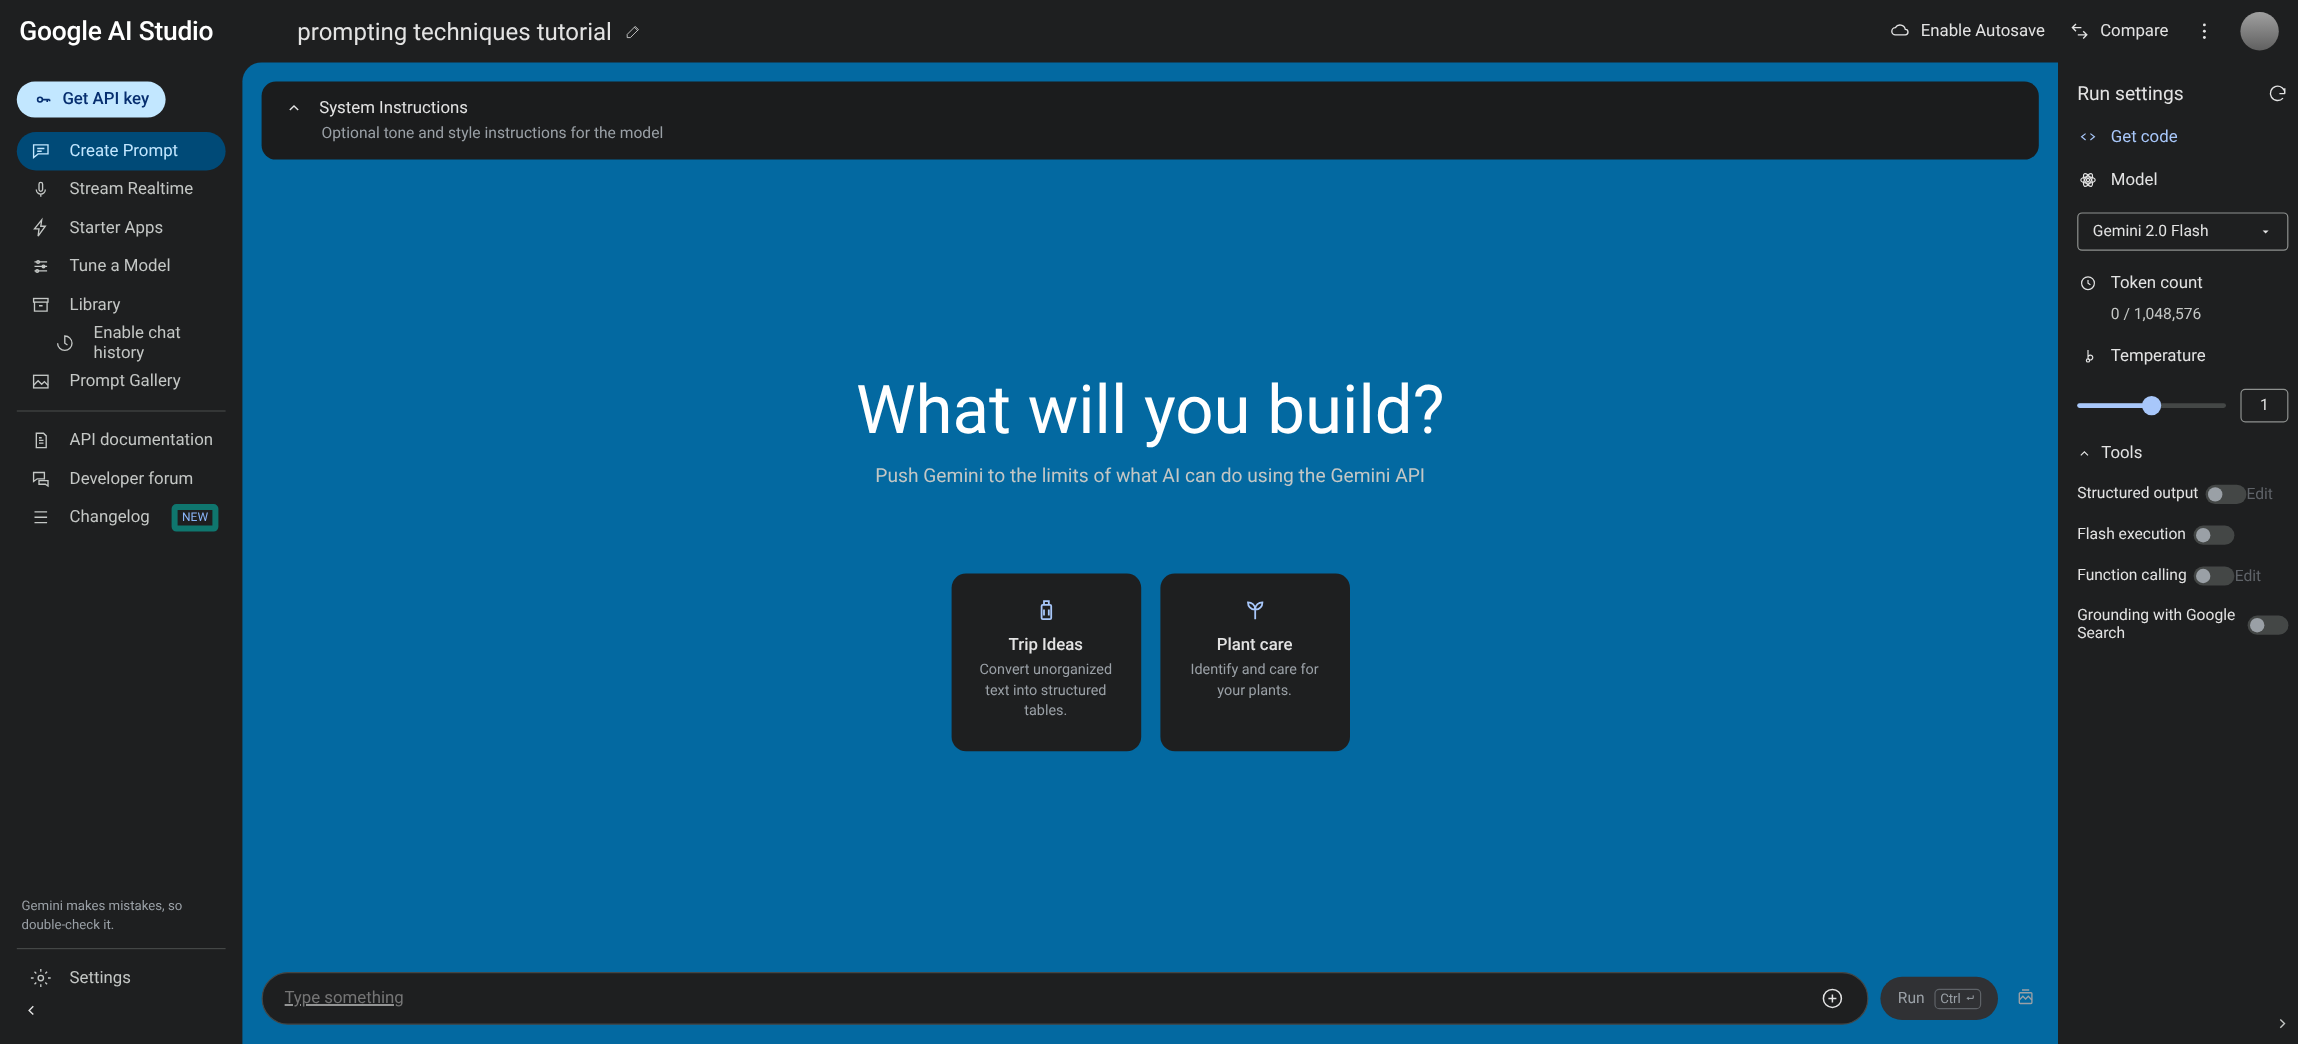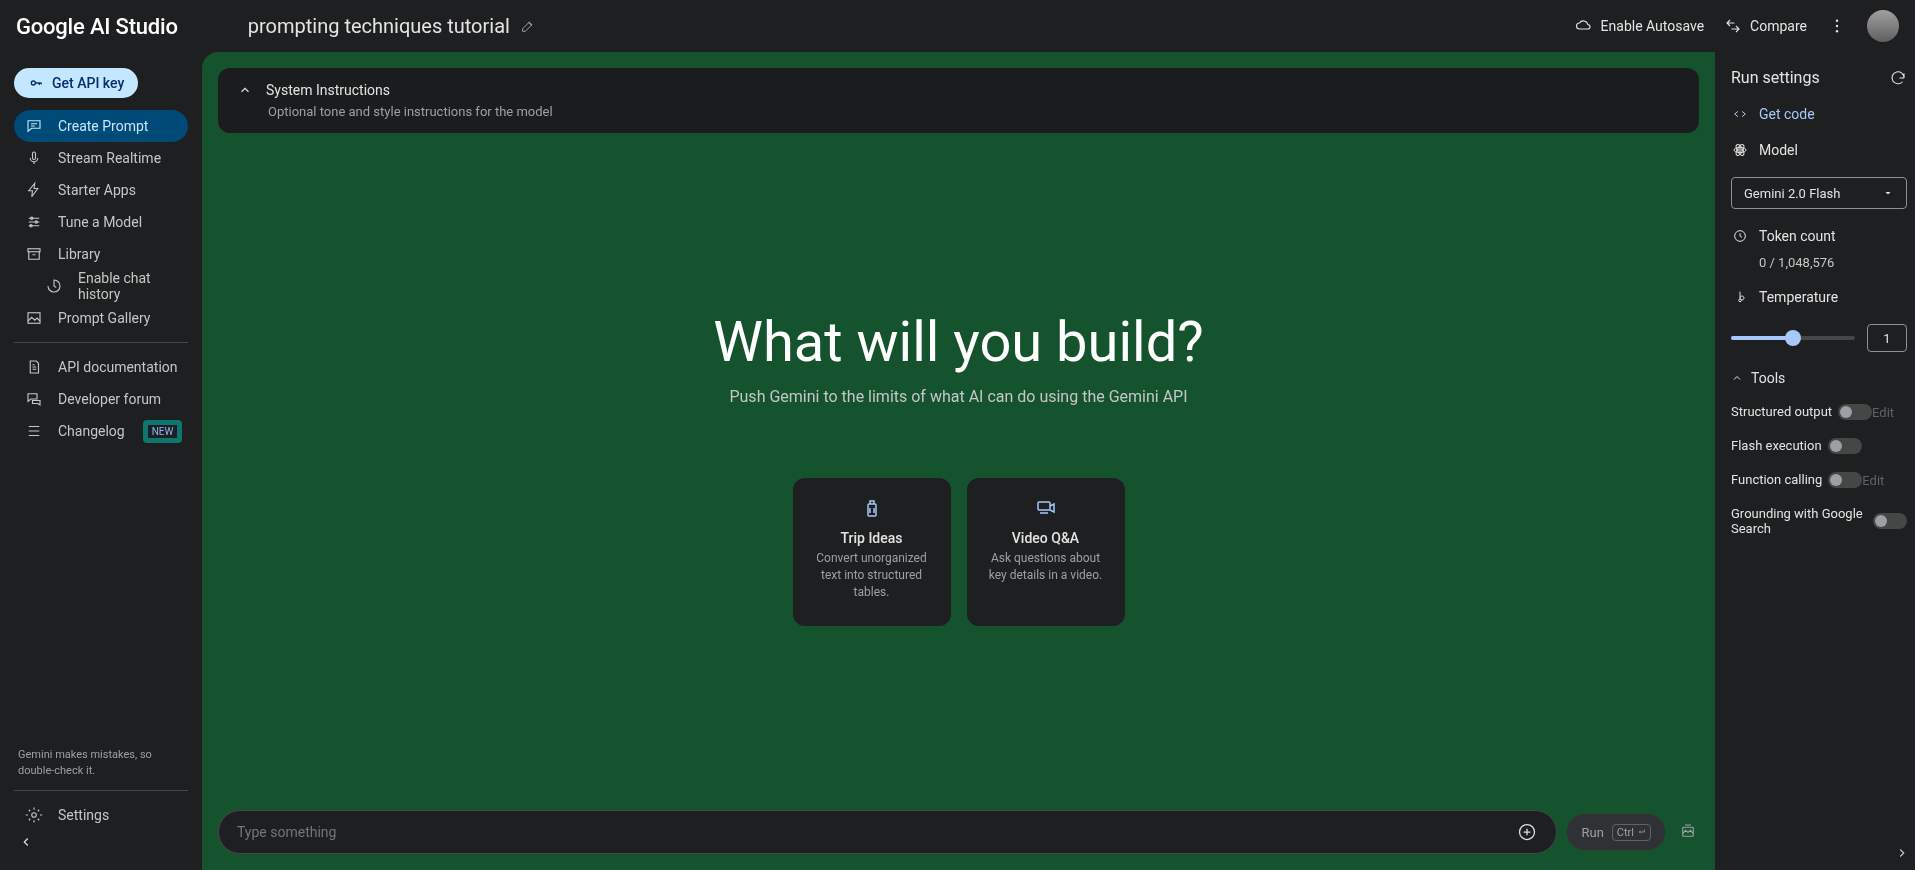--- a/index.html
+++ b/index.html
@@ -21,34 +21,34 @@
 .nav-item.selected { background: #004a77; color: #c2e7ff; }
 .nav-item.indent { padding-left: 30px; }
 .nav-icon { width: 20px; height: 20px; display: flex; align-items: center; justify-content: center; flex-shrink: 0; }
 .nav-icon svg { width: 18px; height: 18px; stroke: currentColor; fill: none; stroke-width: 1.5; }
 .nav-divider { border: none; border-top: 1px solid #444746; margin: 8px 0; }
 .new-badge { font-size: 10px; border: 5px solid #0f766e; color: #8ab4f8; border-radius: 4px; padding: 1px 4px; margin-left: 4px; }
 .sidebar-footer { margin-top: auto; }
 .disclaimer { font-size: 11px; color: #9aa0a6; line-height: 1.4; margin-bottom: 12px; padding: 0 4px; }
 .settings-row { display:flex; align-items:center; gap: 14px; height:32px; padding: 0 10px; font-size:14px; color:#c4c7c5; cursor:pointer; border-top:1px solid #444746; padding-top:16px; }
 .collapse-btn { margin-top: 8px; width: 24px; height:24px; display:flex; align-items:center; justify-content:center; cursor:pointer; }
-.main-area { flex: 1; background: #14532d; border-radius: 16px 0 0 0; margin: 0 0 0 0; padding: 16px; display:flex; flex-direction:column; position:relative; }
+.main-area { flex: 1; background: #0369a1; border-radius: 16px 0 0 0; margin: 0 0 0 0; padding: 16px; display:flex; flex-direction:column; position:relative; }
 .sys-instr { background: #1b1c1d; border-radius: 12px; padding: 14px 20px; display:flex; flex-direction:column; gap:6px; }
 .sys-instr-header { display:flex; align-items:center; gap: 14px; font-size:14px; color:#e3e3e3; cursor:pointer; }
 .sys-instr-sub { font-size: 13px; color: #9aa0a6; padding-left: 30px; }
 .hero { flex:1; display:flex; flex-direction:column; align-items:center; justify-content:center; gap: 12px; }
 .hero h1 { font-size: 56px; font-weight: 400; color: #fff; }
 .hero p { font-size: 16px; color: #c4c7c5; margin-bottom: 60px; }
 .cards { display:flex; gap: 16px; }
 .card { width: 158px; height: 148px; background: #1e1f20; border-radius: 12px; padding: 18px 14px; display:flex; flex-direction:column; align-items:center; text-align:center; cursor:pointer; }
 .card-icon { width: 24px; height: 24px; margin-bottom: 10px; color:#a8c7fa; }
 .card-title { font-size: 14px; font-weight:500; color:#e3e3e3; margin-bottom:4px; }
 .card-desc { font-size: 12px; color: #9aa0a6; line-height:1.4; }
 .input-bar { display:flex; align-items:center; gap: 10px; margin-top: 8px; }
-.prompt-input { flex: 1; background: #1e1f20; border: 1px solid #444746; border-radius: 28px; height: 44px; display:flex; align-items:center; padding: 0 18px; }
+.prompt-input { flex: 1; background: #1e1f20; border: 1px solid #444746; border-radius: 28px; height: 44px; display:flex; align-items:center; padding: 0 18px; text-decoration: underline; }
 .prompt-input input { flex:1; background:transparent; border:none; outline:none; color:#e3e3e3; font-size:14px; }
 .input-plus { width:22px; height:22px; display:flex; align-items:center; justify-content:center; cursor:pointer; color:#e3e3e3; }
 .run-btn { background: #303134; border-radius: 22px; height: 36px; padding: 0 14px; display:flex; align-items:center; gap:8px; color:#9aa0a6; font-size:13px; cursor:pointer; }
 .kbd { font-size:11px; border:1px solid #5f6368; border-radius:4px; padding:1px 4px; display:flex; align-items:center; gap:2px; }
 .lab-icon { width:20px; height:20px; color:#9aa0a6; cursor:pointer; margin-left:4px; }
 .right-panel { width: 200px; padding: 16px 8px 16px 16px; display:flex; flex-direction:column; gap: 18px; overflow-y:auto; }
 .panel-header { display:flex; align-items:center; justify-content:space-between; }
 .panel-title { font-size: 16px; color: #e3e3e3; }
 .refresh-icon { width:18px; height:18px; cursor:pointer; }
 .panel-row { display:flex; align-items:center; gap: 10px; font-size:14px; color:#e3e3e3; }
@@ -248,25 +248,24 @@
         <div class="card">
           <div class="card-icon"><svg viewBox="0 0 24 24" stroke="currentColor" fill="none" stroke-width="1.5">
                 <rect x="8" y="8" width="8" height="12" rx="1"></rect>
                 <path d="M10 8V5h4v3M10 12v5M14 12v5"></path>
               </svg></div>
           <div class="card-title">Trip Ideas</div>
           <div class="card-desc">Convert unorganized text into structured tables.</div>
         </div>
         <div class="card">
           <div class="card-icon"><svg viewBox="0 0 24 24" stroke="currentColor" fill="none" stroke-width="1.5">
-                <rect x="4" y="6" width="12" height="8" rx="1"></rect>
-                <path d="M16 10l4-2v8l-4-2M6 17h8"></path>
+                <path d="M12 20v-8M12 12c-4 0-6-3-6-6 3 0 6 2 6 6zM12 12c4 0 6-3 6-6-3 0-6 2-6 6z"></path>
               </svg></div>
-          <div class="card-title">Video Q&amp;A</div>
-          <div class="card-desc">Ask questions about key details in a video.</div>
+          <div class="card-title">Plant care</div>
+          <div class="card-desc">Identify and care for your plants.</div>
         </div>
       </div>
     </div>
 
     <div class="input-bar">
       <div class="prompt-input">
         <input placeholder="Type something" style="">
         <div class="input-plus">
           <svg width="20" height="20" viewBox="0 0 24 24" stroke="currentColor" fill="none" stroke-width="1.5">
               <circle cx="12" cy="12" r="9"></circle>

